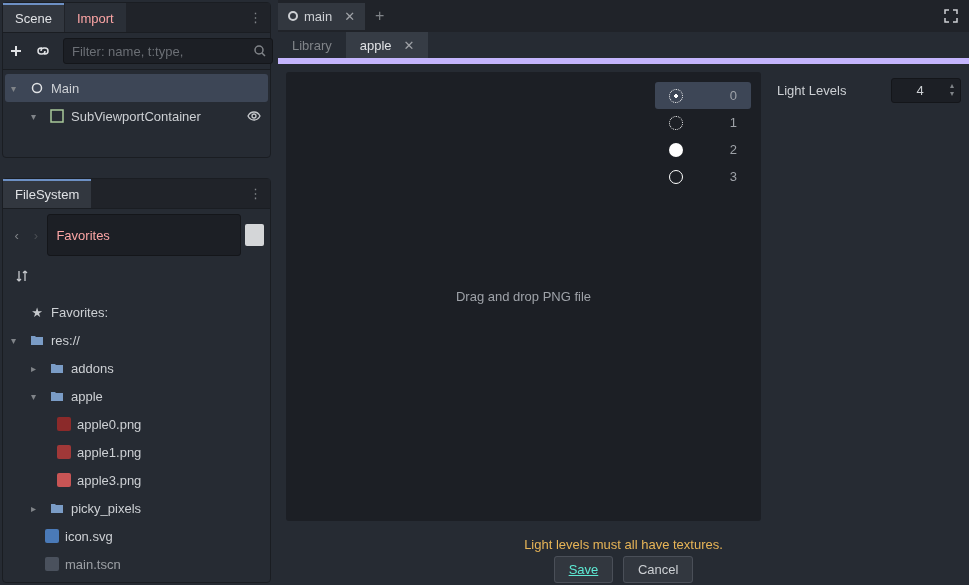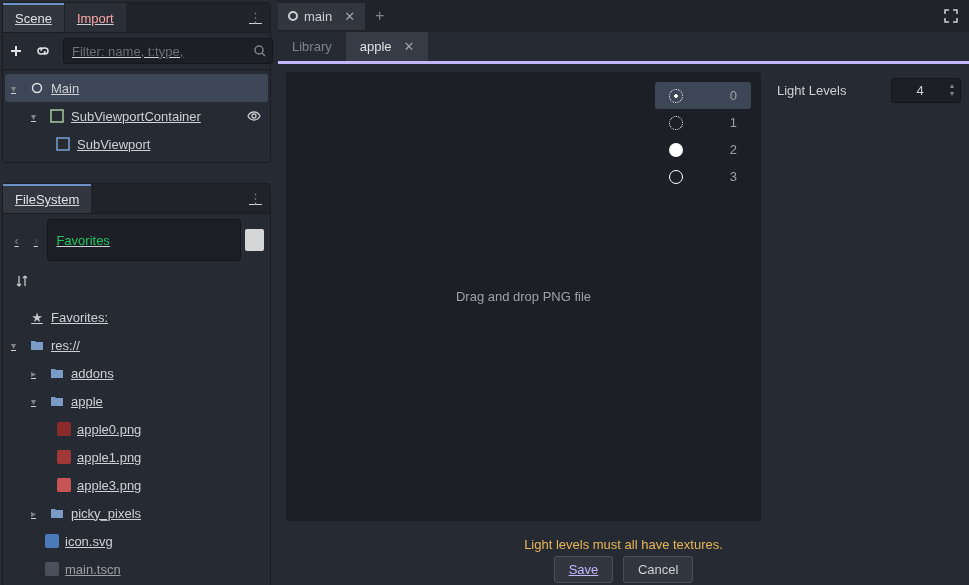--- a/index.html
+++ b/index.html
@@ -6,21 +6,21 @@
 body {
   background: #262b33;
   color: #cdd0d4;
   font-family: -apple-system, BlinkMacSystemFont, "Segoe UI", sans-serif;
   font-size: 13px;
   width: 969px;
   height: 585px;
   overflow: hidden;
   display: flex;
 }
-.left-col { width: 273px; display: flex; flex-direction: column; text-decoration: underline; }
+.left-col { width: 273px; display: flex; flex-direction: column; }
 .right-col { flex: 1; display: flex; flex-direction: column; margin-left: 5px; }
 
 
 .panel { background: #262b33; border: 1px solid #1a1d22; border-radius: 4px; margin: 2px; }
 .panel-tabs { display: flex; align-items: center; height: 30px; background: #202329; border-bottom: 1px solid #1a1d22; }
 .tab {
   padding: 6px 12px;
   color: #fca5a5;
   cursor: pointer;
   border-top: 2px solid transparent;
@@ -60,35 +60,35 @@
 .tree-toggle { width: 12px; color: #808489; font-size: 10px; }
 .tree-icon { width: 16px; height: 16px; display: flex; align-items: center; justify-content: center; }
 .node-ic { color: #c5c8cc; }
 .eye-ic { margin-left: auto; color: #c5c8cc; }
 
 
 .fsnav { display: flex; align-items: center; padding: 5px 6px; gap: 4px; }
 .navarrow { width: 18px; color: #808489; cursor: pointer; text-align: center; }
 .path-input {
   flex: 1; background: #1c1f25; border: 1px solid #14161a; border-radius: 3px;
-  padding: 20px 8px; color: #22c55e; font-size: 13px; height: 18px;
+  padding: 20px 8px; color: #fca5a5; font-size: 13px; height: 18px;
 }
 .colorbox { width: 22px; height: 22px; background: #d4d6d8; border-radius: 2px; cursor: pointer; }
 
 
 .main-tabs { display: flex; align-items: center; height: 32px; background: #202329; }
 .main-tab {
   display: flex; align-items: center; gap: 6px; padding: 6px 10px;
   background: #32373f; cursor: pointer; color: #cdd0d4;
 }
 .main-tab .ring { width: 10px; height: 10px; border: 2px solid #cdd0d4; border-radius: 50%; }
 .add-tab { padding: 6px 10px; color: #808489; cursor: pointer; font-size: 16px; }
 .fullscreen { margin-left: auto; padding: 6px 10px; color: #cdd0d4; cursor: pointer; }
 
-.sub-tabs { display: flex; height: 32px; background: #262b33; border-bottom: 3px solid #c4b5fd; }
+.sub-tabs { display: flex; height: 32px; background: #262b33; border-bottom: 6px solid #c4b5fd; }
 .sub-tab { display: flex; align-items: center; gap: 6px; padding: 6px 14px; color: #808489; cursor: pointer; }
 .sub-tab.active { background: #363c45; color: #e0e2e5; }
 
 .main-body { flex: 1; display: flex; background: #262b33; }
 .dropzone {
   flex: 1; background: #1c1f25; margin: 8px; border-radius: 3px; position: relative;
   display: flex; align-items: center; justify-content: center; color: #9ea2a8;
 }
 .light-list { position: absolute; top: 10px; right: 10px; }
 .light-row {
@@ -110,21 +110,21 @@
   padding: 4px 20px 4px 8px; color: #cdd0d4; width: 70px; text-align: center; position: relative;
 }
 .spinner { position: absolute; right: 6px; top: 3px; color: #808489; font-size: 8px; line-height: 8px; }
 
 .bottom-bar { padding: 8px; text-align: center; }
 .warning { color: #e8b557; margin-bottom: 10px; }
 .btn {
   padding: 5px 14px; background: #32373f; border: 1px solid #4a4f58; border-radius: 3px;
   color: #cdd0d4; cursor: pointer; margin: 0 3px;
 }
-.btn.disabled { color: #c4b5fd; cursor: not-allowed; text-decoration: underline; }
+.btn.disabled { color: #5eead4; cursor: not-allowed; text-decoration: underline; }
 
 svg { display: block; }
 .folder-ic { color: #7a9cc6; }
 .file-thumb { width: 14px; height: 14px; border-radius: 2px; }
 </style>
 </head>
 <body>
 
 <div class="left-col">
 
@@ -174,29 +174,20 @@
               <rect x="1" y="1" width="12" height="12" stroke="#a8c99a" stroke-width="1.5" fill="none"></rect>
             </svg>
         </span>
         <span>SubViewportContainer</span>
         <span class="eye-ic">
           <svg width="16" height="16" viewBox="0 0 16 16">
               <path d="M2 8s2-4 6-4 6 4 6 4-2 4-6 4-6-4-6-4z" stroke="#c5c8cc" fill="none" stroke-width="1.3"></path>
               <circle cx="8" cy="8" r="2" stroke="#c5c8cc" fill="none" stroke-width="1.3"></circle>
             </svg>
         </span>
-      </div>
-      <div class="tree-row">
-        <span class="tree-indent" style="width:38px"></span>
-        <span class="tree-icon">
-          <svg width="14" height="14">
-              <rect x="1" y="1" width="12" height="12" stroke="#7aa2d4" stroke-width="1.5" fill="none"></rect>
-            </svg>
-        </span>
-        <span>SubViewport</span>
       </div>
     </div>
   </div>
 
   <div class="panel" style="flex:1;margin-top:18px;">
     <div class="panel-tabs">
       <div class="tab active">FileSystem</div>
       <div class="panel-menu">⋮</div>
     </div>
     <div class="fsnav">

